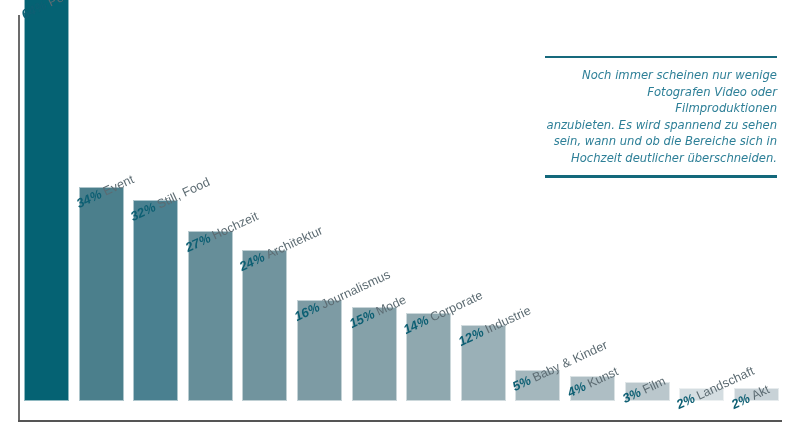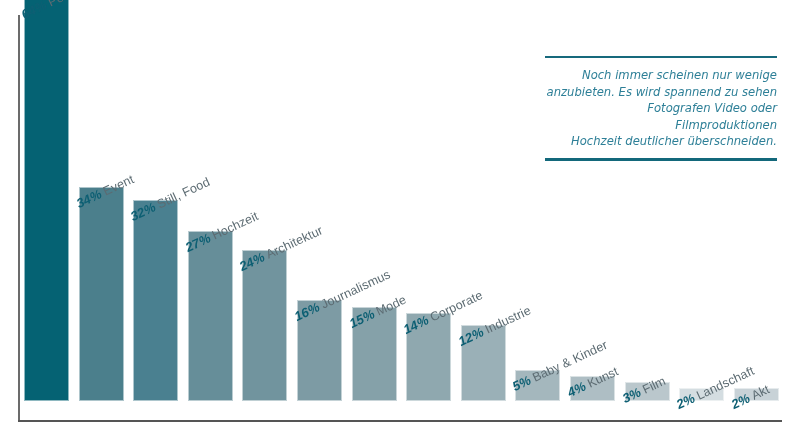--- a/index.html
+++ b/index.html
@@ -141,20 +141,21 @@
       </div>
   </div>
 
   <div class="axis-y"></div>
   <div class="axis-x"></div>
 
   <div class="quote-block">
     <div class="quote-rule-top"></div>
     <div class="quote-text">
       <div>Noch immer scheinen nur wenige</div>
+      <div>Fotografen Video oder Filmproduktionen</div>
       <div>anzubieten. Es wird spannend zu sehen</div>
-      <div>Fotografen Video oder Filmproduktionen</div>
+      <div>sein, wann und ob die Bereiche sich in</div>
       <div>Hochzeit deutlicher überschneiden.</div>
     </div>
     <div class="quote-rule-bottom"></div>
   </div>
 
 </div>
 
 </body></html>

